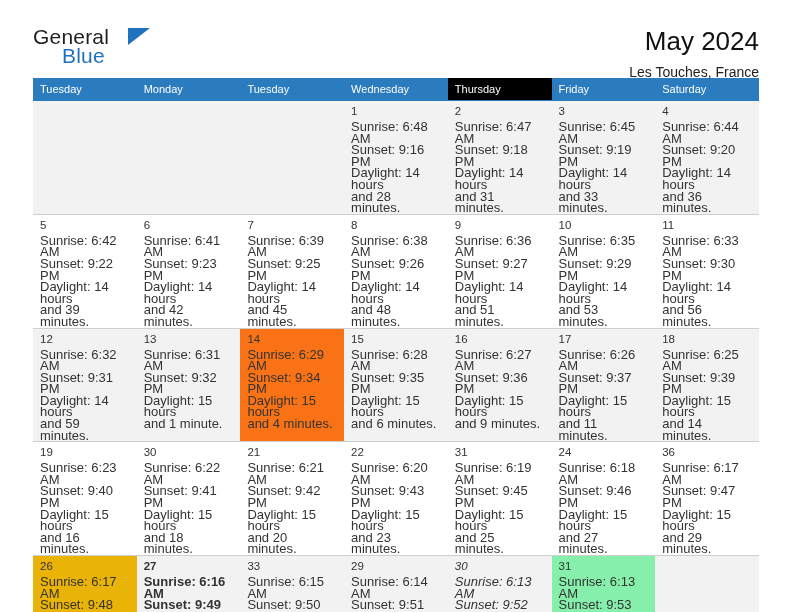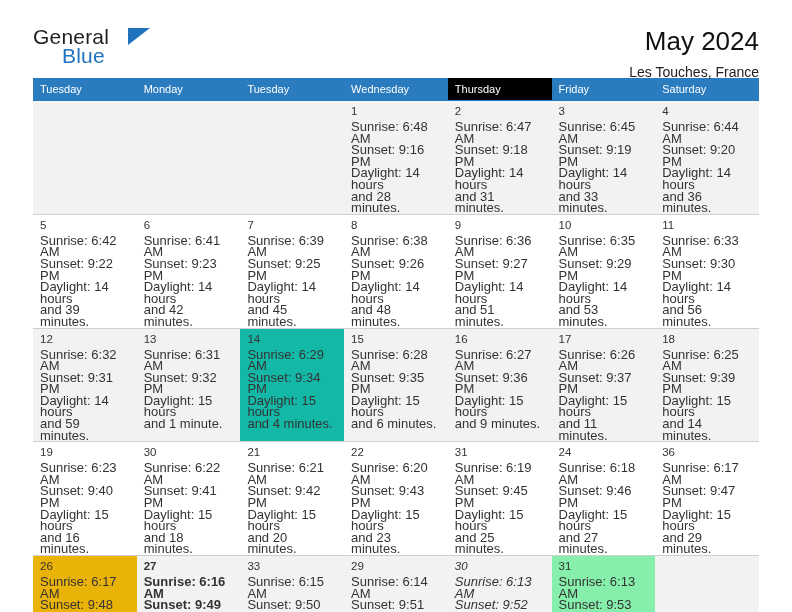--- a/index.html
+++ b/index.html
@@ -307,21 +307,21 @@
           </td>
           <td style="background: rgb(242, 242, 242);">
             <div class="cell-inner">
               <div class="daynum">13</div>
               <div class="detail">Sunrise: 6:31 AM
 Sunset: 9:32 PM
 Daylight: 15 hours
 and 1 minute.</div>
             </div>
           </td>
-          <td style="background: #14b8a6;">
+          <td style="background: #f97316;">
             <div class="cell-inner">
               <div class="daynum">14</div>
               <div class="detail">Sunrise: 6:29 AM
 Sunset: 9:34 PM
 Daylight: 15 hours
 and 4 minutes.</div>
             </div>
           </td>
           <td style="background: rgb(242, 242, 242);">
             <div class="cell-inner">

